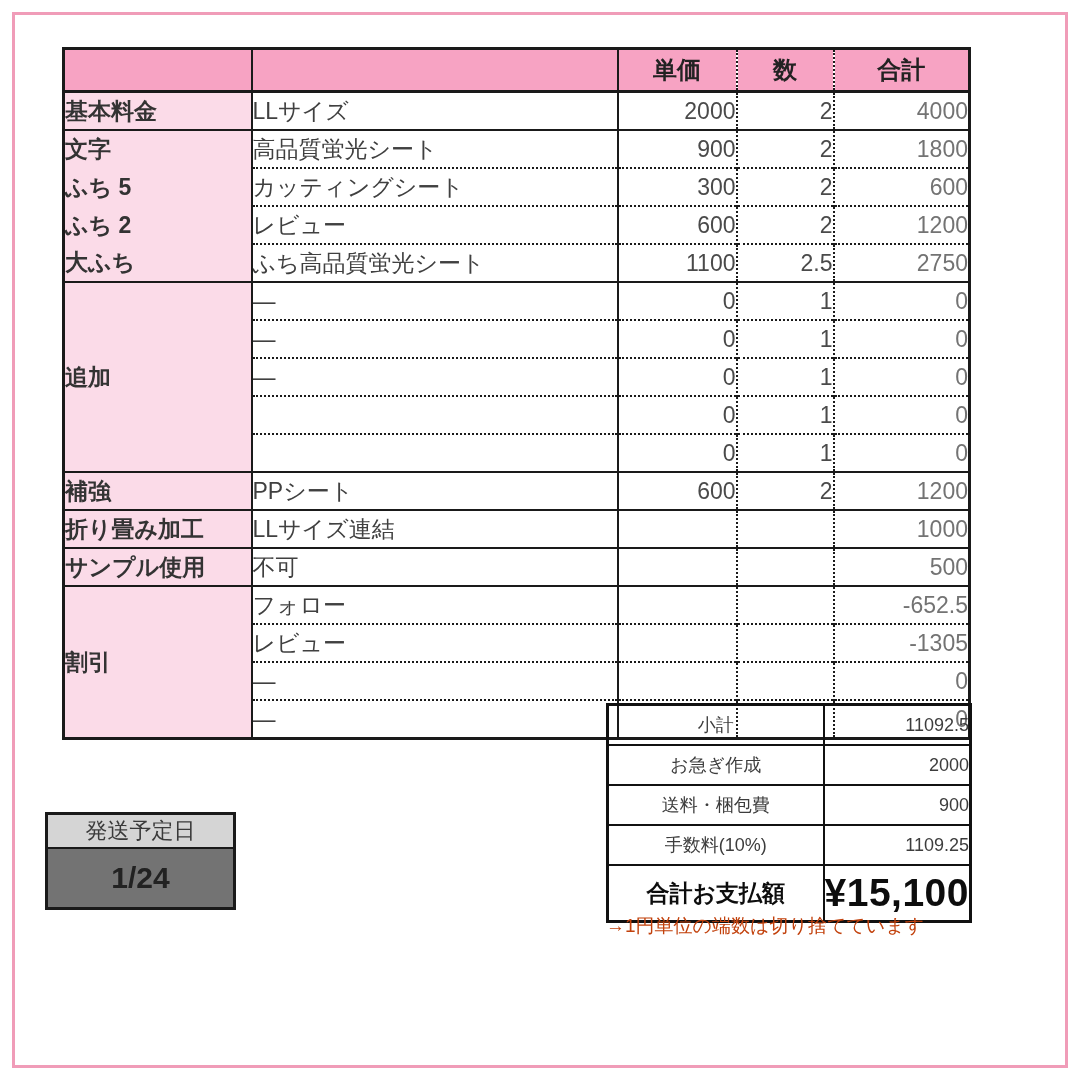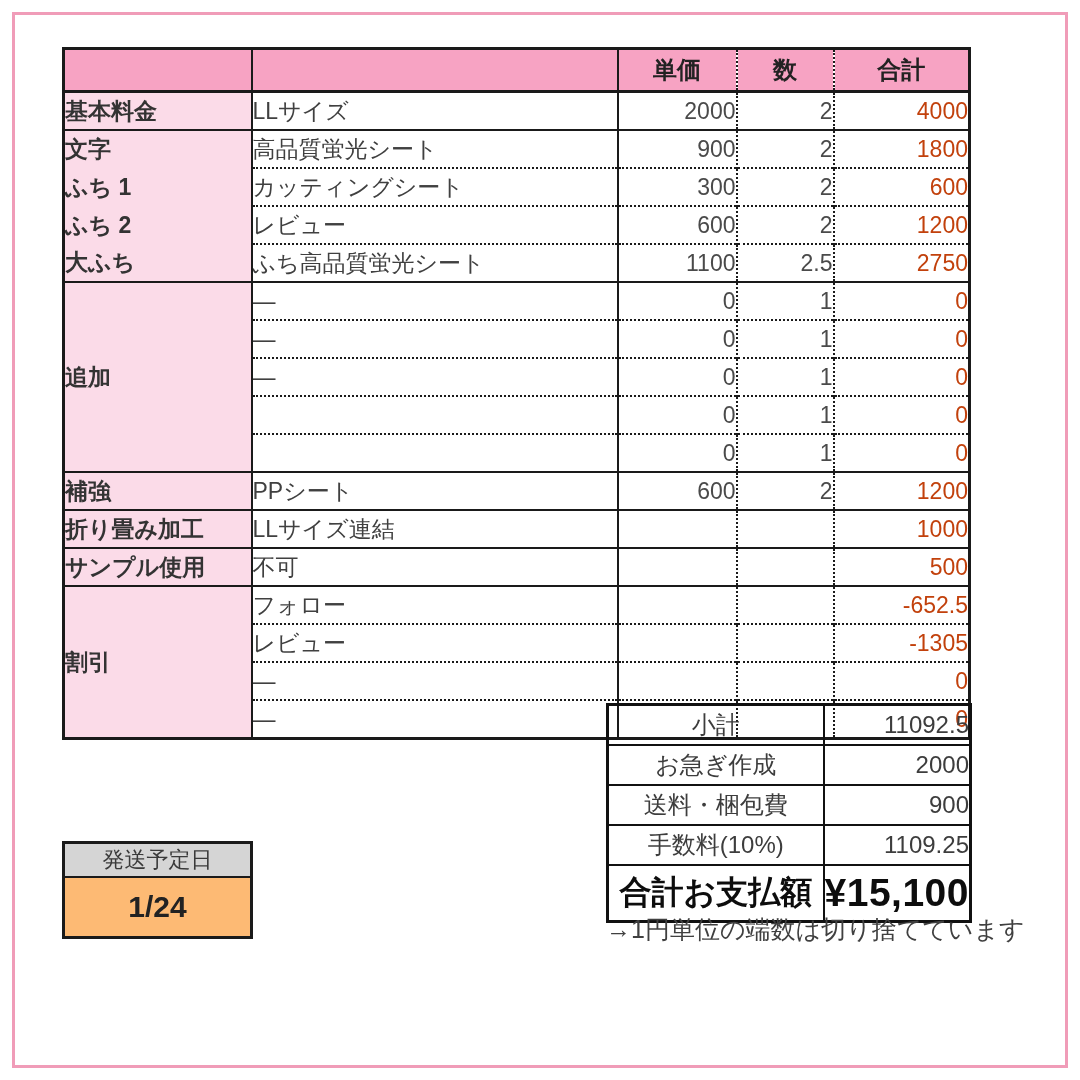--- a/index.html
+++ b/index.html
@@ -27,41 +27,41 @@
   }
   table.main td{height:36px;font-size:23px;}
   .b-solid-r{border-right:2px solid var(--line-dark);}
   .b-dot-r{border-right:2px dotted var(--line-dark);}
   td.lab{
     background:var(--label-pink);font-weight:bold;color:#333;
     border-right:2px solid var(--line-dark);vertical-align:middle;
   }
   td.item{padding-left:10px;color:#404040;text-align:left;border-right:2px solid var(--line-dark);}
   td.unit,td.qty{text-align:right;padding-right:8px;color:#4a4a4a;border-right:2px dotted var(--line-dark);}
-  td.total{text-align:right;padding-right:8px;color:#c2410c;}
+  td.total{text-align:right;padding-right:8px;color:#737373;}
   tr.sec > td{border-top:2px solid var(--line-dark);}
   tr.sep > td{border-top:2px dotted var(--line-dark);}
   td.lab.nb{border-top-style:hidden;}
 
   
   .summary{position:absolute;left:606px;top:703px;}
   table.sum{border-collapse:collapse;table-layout:fixed;border:3px solid #111;}
-  table.sum td{border:2px solid #111;height:38px;font-size:24px;padding:0;white-space:nowrap;}
+  table.sum td{border:2px solid #111;height:38px;font-size:18px;padding:0;white-space:nowrap;}
   td.slabel{text-align:center;color:#3d3d3d;}
   td.svalue{text-align:right;padding-right:9px;color:#3d3d3d;margin-left:48px;}
   tr.grand td{height:54px;font-weight:bold;color:#0d0d0d;}
-  tr.grand td.slabel{font-size:32px;}
+  tr.grand td.slabel{font-size:23px;}
   tr.grand td.svalue{font-size:39px;letter-spacing:0.5px;}
   .note{
     position:absolute;left:606px;top:913px;width:365px;text-align:left;
-    font-size:25px;color:#404040;white-space:nowrap;
+    font-size:19px;color:#c2410c;white-space:nowrap;
   }
 
   
-  .ship{position:absolute;left:62px;top:812px;width:185px;border:3px solid var(--line-dark);background:#fdba74;margin-top:29px;}
+  .ship{position:absolute;left:45px;top:812px;width:185px;border:3px solid var(--line-dark);background:#737373;}
   .ship-h{
     background:var(--gray-header);border-bottom:2px solid var(--line-dark);height:32px;
     display:flex;align-items:center;justify-content:center;font-size:22px;color:#3a3a3a;
   }
   .ship-d{
     height:58px;display:flex;align-items:center;justify-content:center;
     font-weight:bold;font-size:30px;color:#222;
   }
 </style>
 </head>
@@ -96,21 +96,21 @@
     </tr>
 
     <tr class="sec">
       <td class="lab">文字</td>
       <td class="item">高品質蛍光シート</td>
       <td class="unit">900</td>
       <td class="qty">2</td>
       <td class="total">1800</td>
     </tr>
     <tr class="sep">
-      <td class="lab nb">ふち 1</td>
+      <td class="lab nb">ふち 5</td>
       <td class="item">カッティングシート</td>
       <td class="unit">300</td>
       <td class="qty">2</td>
       <td class="total">600</td>
     </tr>
     <tr class="sep">
       <td class="lab nb">ふち 2</td>
       <td class="item">レビュー</td>
       <td class="unit">600</td>
       <td class="qty">2</td>

